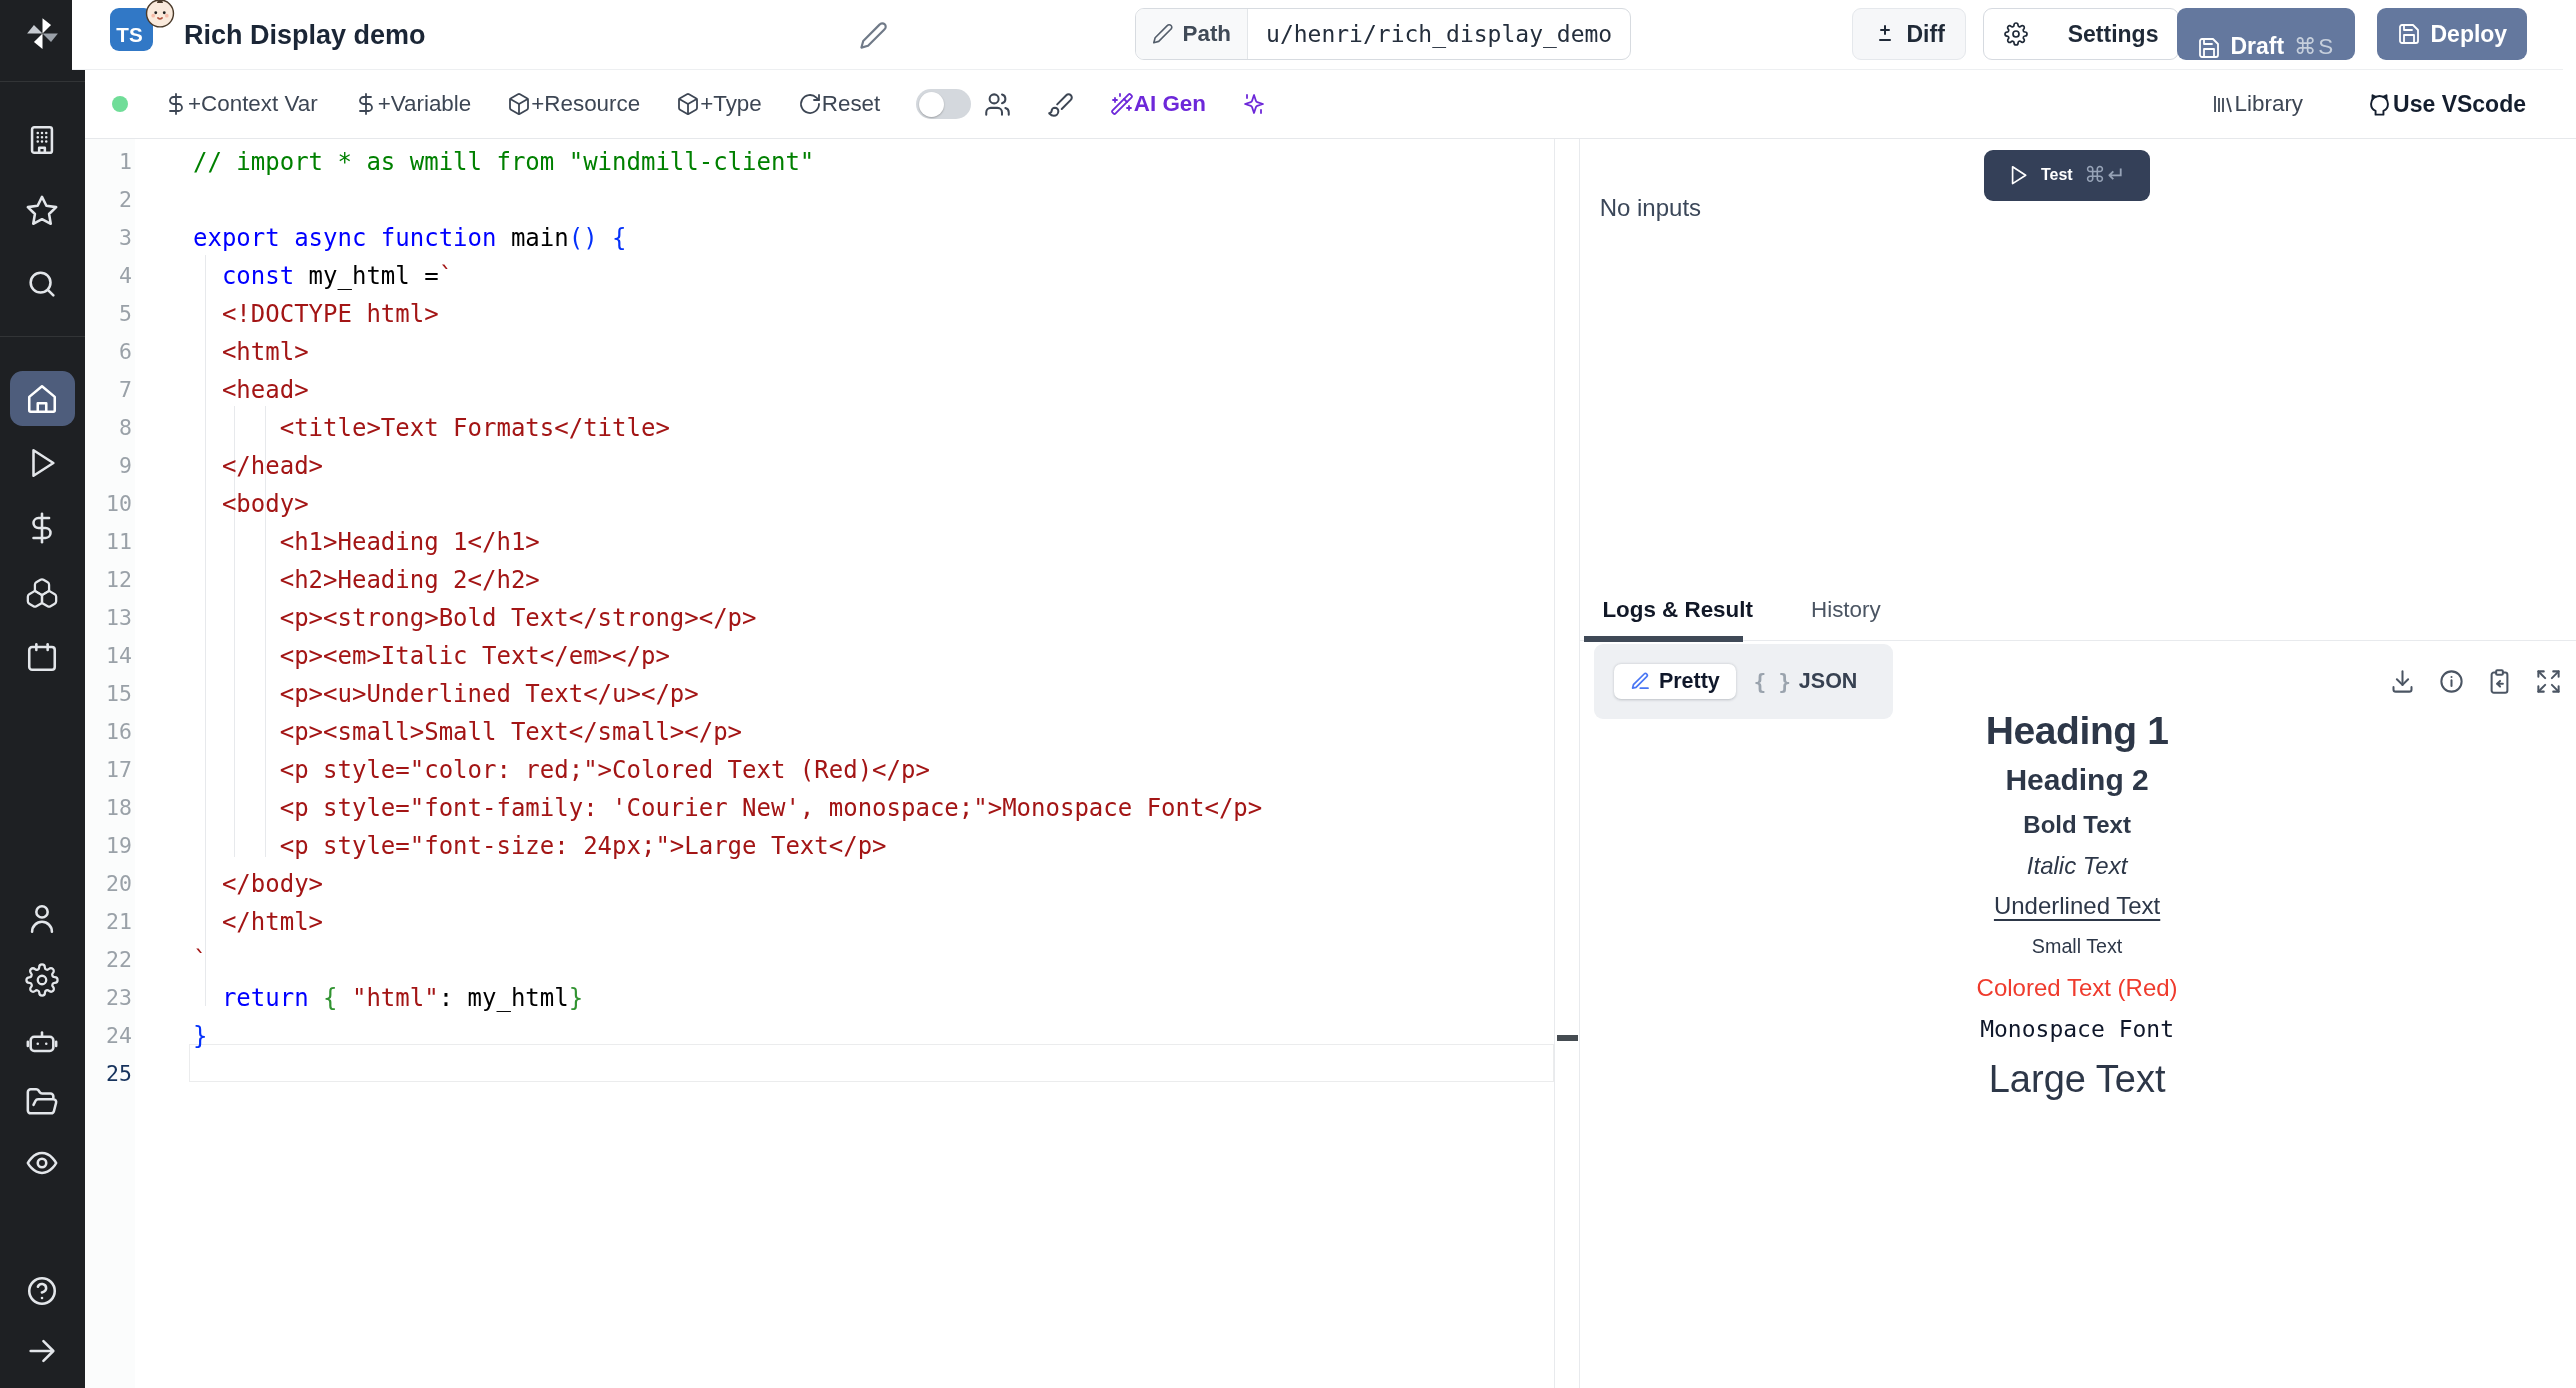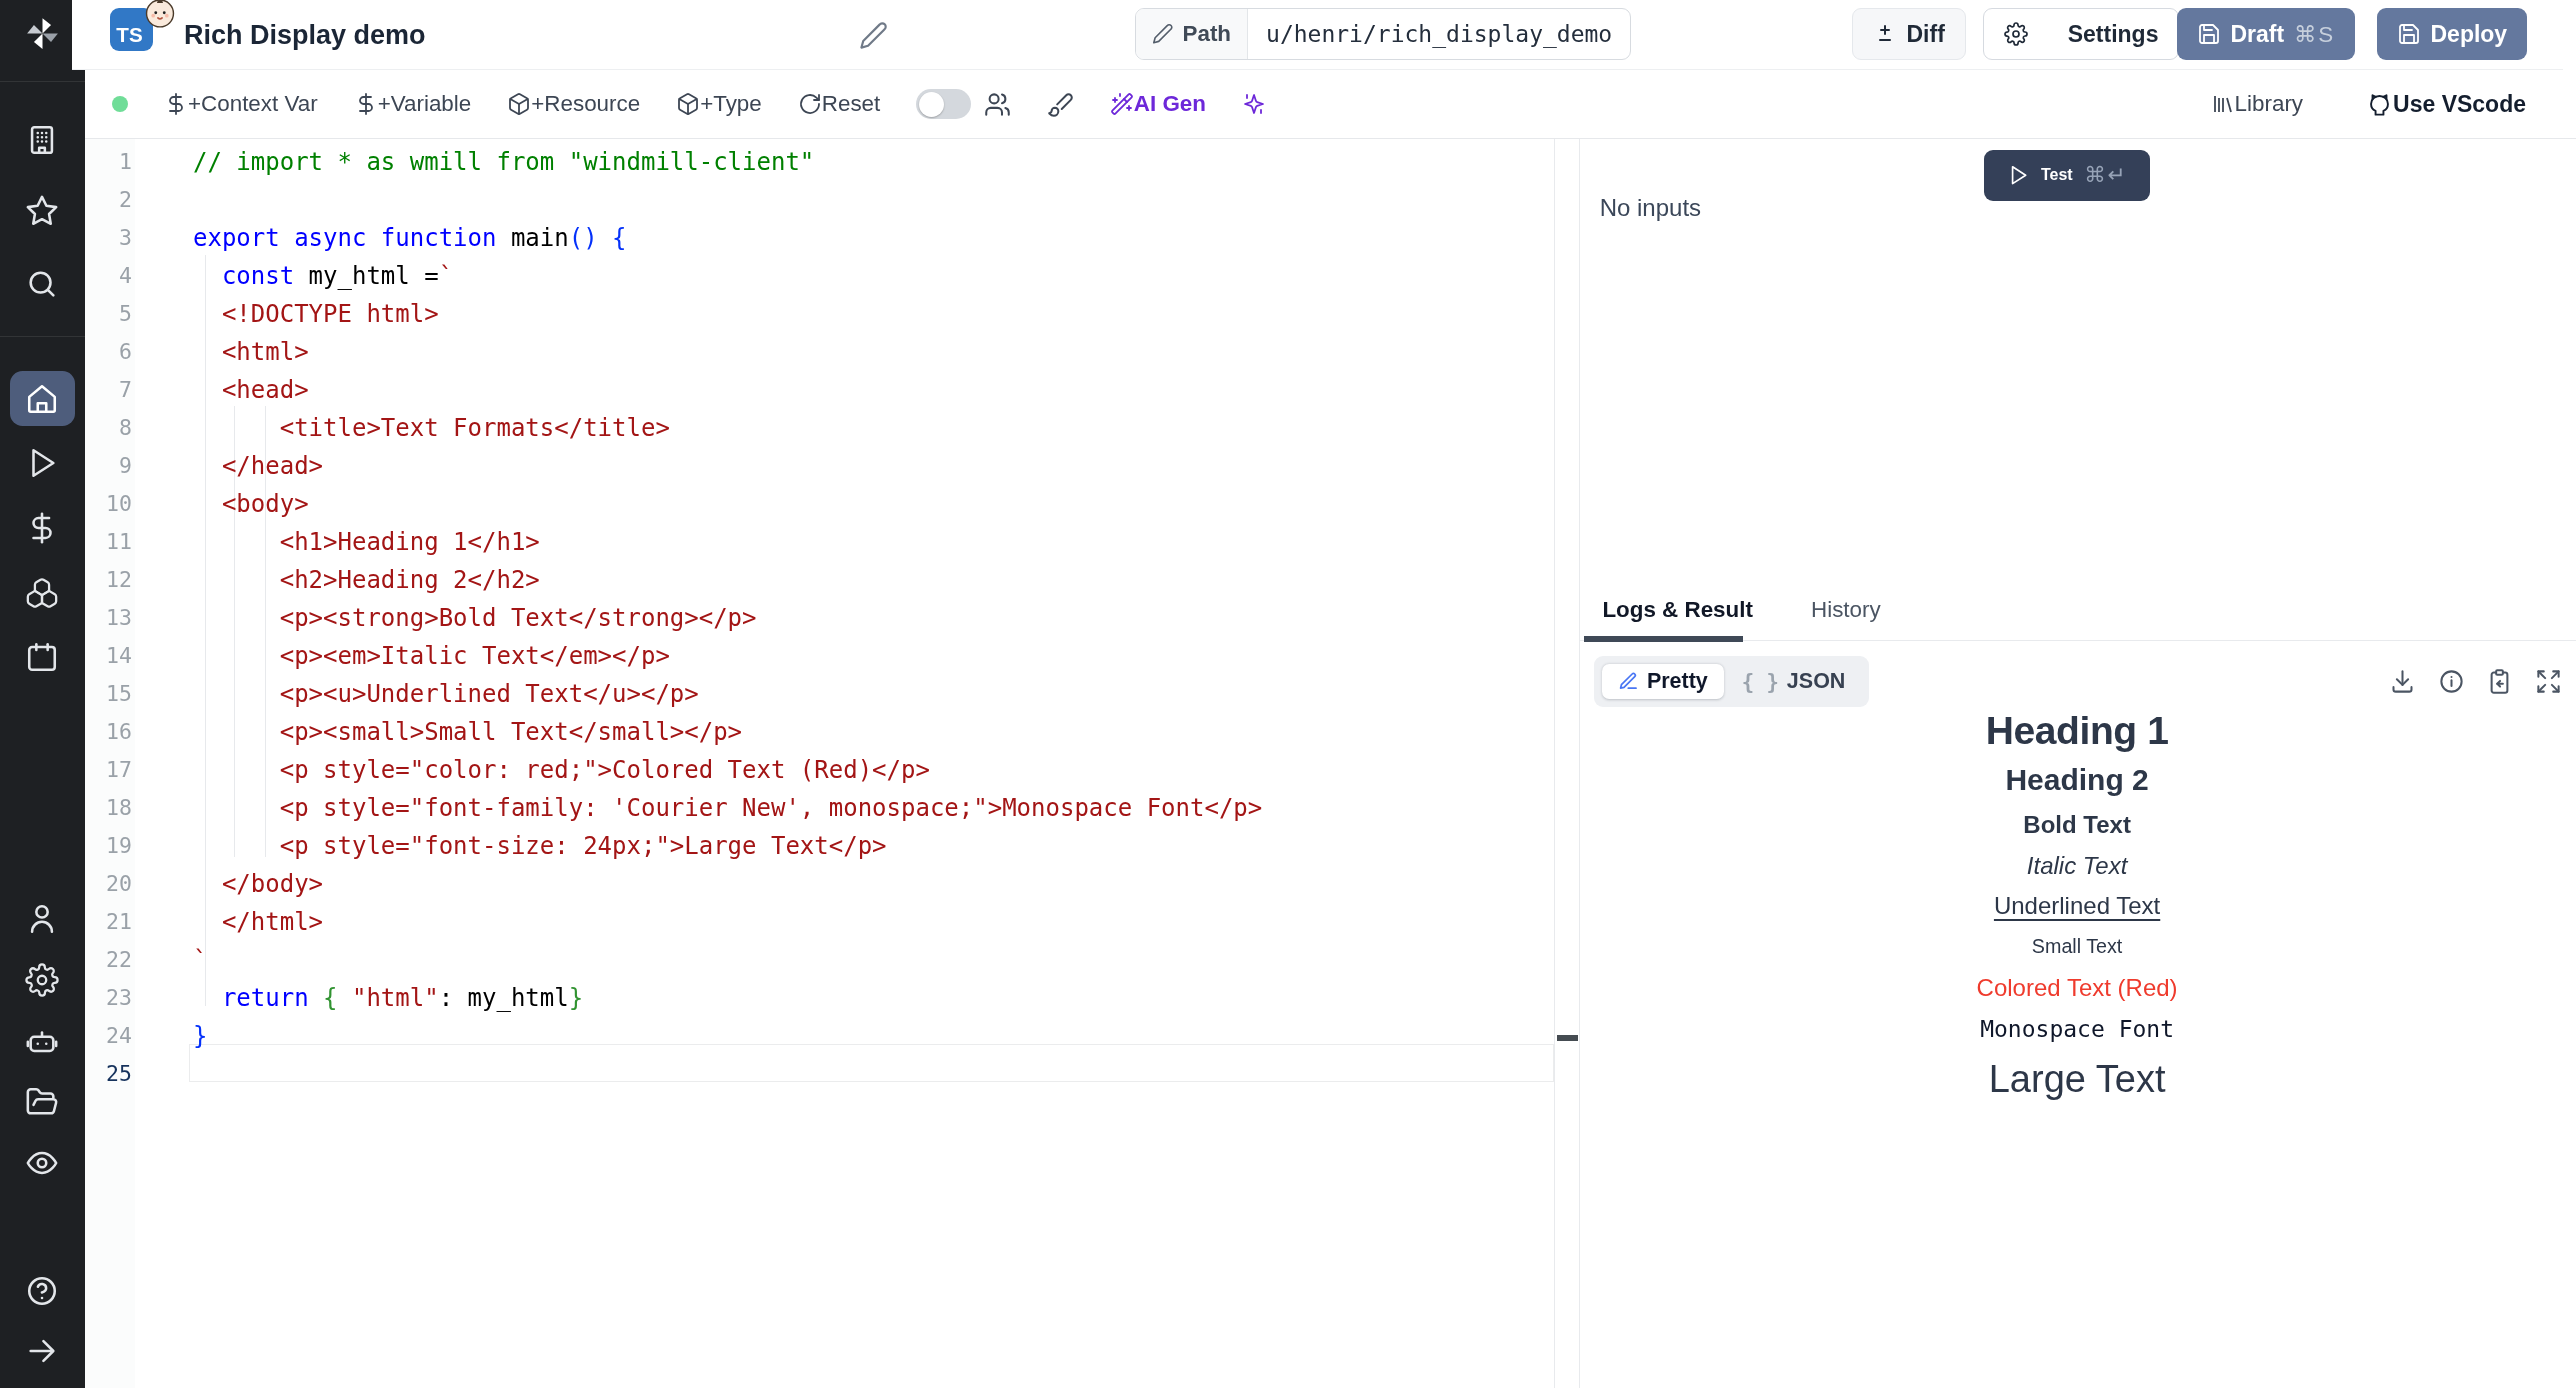--- a/index.html
+++ b/index.html
@@ -29,21 +29,21 @@
   .title{position:absolute;left:112px;top:0;height:70px;line-height:70px;font-size:27px;font-weight:700;color:#1b2636;}
   .lone-pencil{position:absolute;left:787px;top:20.6px;width:29px;height:29px;color:#707a88;cursor:pointer;}
   .path-group{position:absolute;left:1063px;top:8px;height:52px;display:flex;align-items:stretch;border:1.3px solid #d7dbe0;border-radius:9px;overflow:hidden;background:#fff;cursor:pointer;}
   .path-label{display:flex;align-items:center;gap:9px;background:#f8f9fa;padding:0 16px;border-right:0.9px solid #e3e6e9;font-size:22.4px;font-weight:600;color:#404a57;}
   .path-label .pic{width:21.5px;height:21.5px;color:#545e6b}
   .path-value{display:flex;align-items:center;padding:0 18px;font-family:"DejaVu Sans Mono",monospace;font-size:23px;color:#242e3c;}
   .hbtn{position:absolute;top:8px;height:52px;display:flex;align-items:center;gap:9.8px;border-radius:9px;padding:0 19.7px;font-size:23px;font-weight:600;color:#1f2937;cursor:pointer;}
   .hbtn .bic{width:24px;height:24px}
   .btn-diff{left:1780px;background:#f6f7f9;border:1.3px solid #e5e8ec;}
   .btn-settings{left:1911px;background:#fff;border:1.3px solid #d6dae0;gap:40px;}
-  .btn-draft{left:2105px;background:var(--c-btn);color:#fff;}
+  .btn-draft{left:2105px;background:var(--c-btn);color:#fff;align-items:flex-end;}
   .btn-deploy{left:2305px;background:var(--c-btn);color:#fff;}
   .kbd{font-weight:500;color:#c6cfdc;font-size:22.4px;letter-spacing:1.8px;}
 
   
   .toolbar{position:absolute;left:85px;top:70px;width:2491px;height:69px;background:#fff;border-bottom:0.9px solid #e6e8eb;display:flex;align-items:center;padding-left:27px;gap:36px;}
   .dot{width:16px;height:16px;border-radius:50%;background:var(--c-green);flex:none;}
   .tbtn{display:flex;align-items:center;font-size:22.4px;font-weight:500;color:#3d4654;cursor:pointer;white-space:nowrap;}
   .tbtn .tic{width:24px;height:24px;flex:none}
   .tgl-wrap{display:flex;align-items:center;gap:12.5px;cursor:pointer;}
   .switch{width:55px;height:30px;border-radius:15px;background:#d4d8dd;position:relative;}
@@ -76,21 +76,21 @@
   .test-btn{position:absolute;left:404px;top:10.7px;height:51px;border-radius:9px;background:var(--c-test);display:flex;align-items:center;gap:11.6px;padding:0 23px;color:#fff;cursor:pointer;}
   .test-btn .bic{width:22.4px;height:22.4px}
   .test-label{font-size:16px;font-weight:700;}
   .test-kbd{font-size:21.5px;color:#97a3b7;letter-spacing:1.8px;}
   .no-inputs{position:absolute;left:19.7px;top:55px;font-size:24px;color:#3b4759;}
   .tabs{position:absolute;top:447px;left:0;right:0;height:55px;border-bottom:1.8px solid #e8eaed;}
   .tab1{position:absolute;left:22.4px;top:10.7px;font-size:22.4px;font-weight:600;color:#111827;cursor:pointer;}
   .tab2{position:absolute;left:231px;top:10.7px;font-size:22.4px;font-weight:500;color:#4b5563;cursor:pointer;}
   .tab-underline{position:absolute;left:3.6px;bottom:-1.8px;width:159px;height:5.4px;background:var(--c-tabbar);}
   .res-toolbar{position:absolute;top:515px;left:14.3px;right:14.3px;height:55px;display:flex;align-items:center;justify-content:space-between;}
-  .seg-group{display:flex;align-items:center;background:#eef0f3;border-radius:9px;padding:8px;gap:1.8px;}
+  .seg-group{display:flex;align-items:center;background:#eef0f3;border-radius:9px;padding:20px;gap:1.8px;}
   .seg{display:flex;align-items:center;gap:8px;padding:5.4px 16px;border-radius:7.2px;font-size:21.5px;font-weight:700;color:#374151;cursor:pointer;}
   .seg.active{background:#fff;box-shadow:0 0.9px 2.7px rgba(15,23,42,.22);color:#0f172a;}
   .seg .sic{width:20.6px;height:20.6px;color:var(--c-pen)}
   .braces{font-family:"DejaVu Sans Mono",monospace;color:#9aa3ad;font-size:20.6px;font-weight:700;}
   .res-icons{display:flex;align-items:center;gap:21.5px;color:#4b5563;}
   .res-icons .ric{width:27px;height:27px;cursor:pointer;}
   .rich-output{position:absolute;left:19.7px;top:568px;right:21.5px;}
   .out{color:#2d3748;text-align:center;}
   .out-h1{font-size:39px;font-weight:800;line-height:47px;margin-bottom:7.2px;letter-spacing:-0.4px;}
   .out-h2{font-size:30px;font-weight:800;line-height:38px;margin-bottom:10.7px;}

